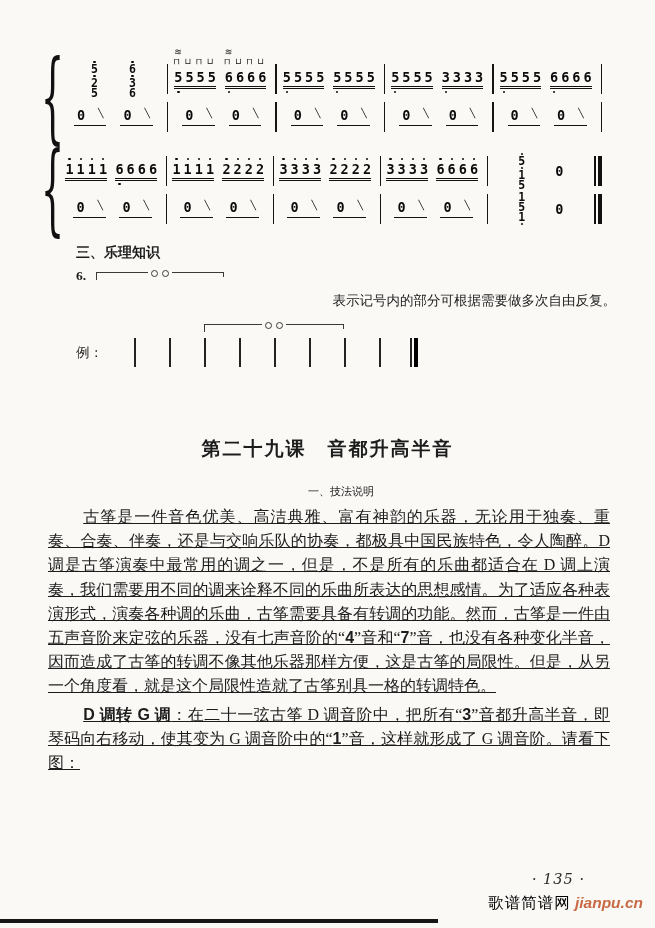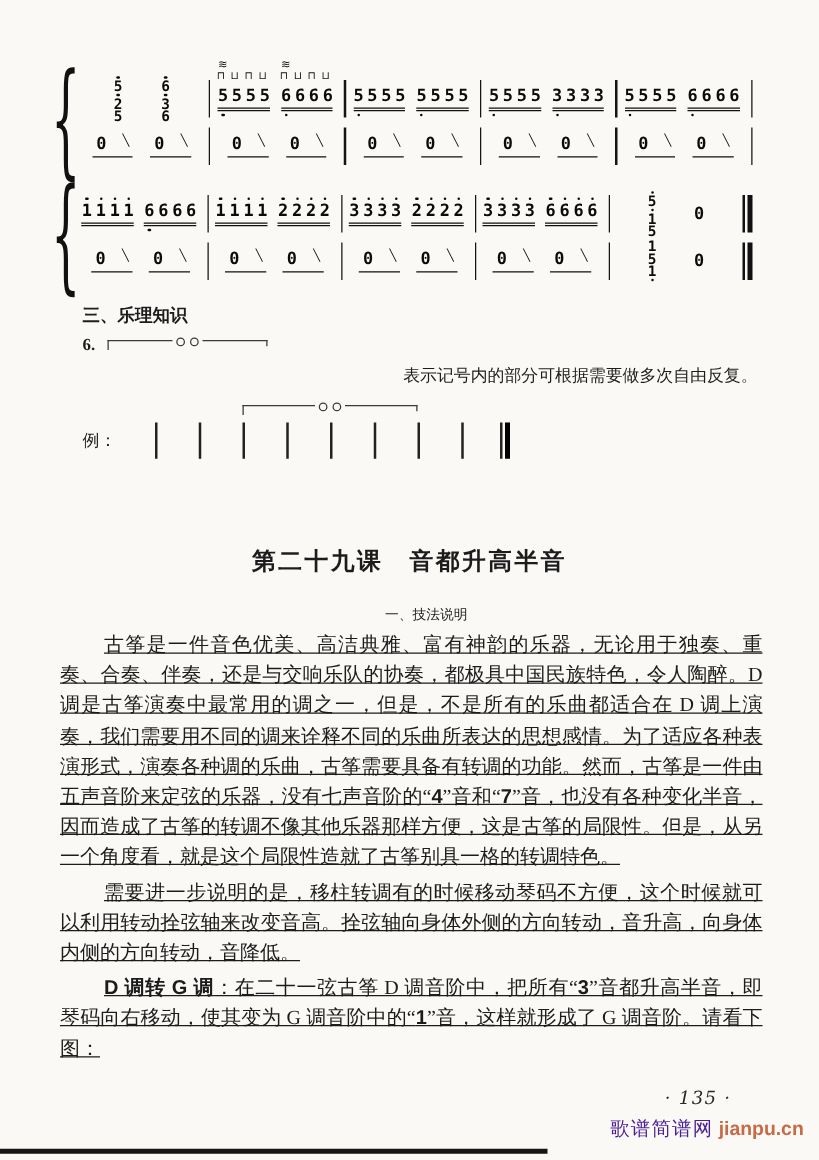--- a/index.html
+++ b/index.html
@@ -41,21 +41,21 @@
   .chord .cdot{width:2.2px;height:2.2px;border-radius:50%;background:#0b0b0b;margin:1px 0;}
 
   .rg{position:relative;display:inline-block;font-family:"DejaVu Sans Mono",monospace;
       font-weight:bold;font-size:13.5px;padding:0 3px 4px 3px;color:#0b0b0b;}
   .rg::after{content:"";position:absolute;left:0;right:0;bottom:1px;height:1px;background:#111;}
   .rg .sl{font-size:9px;font-weight:normal;position:relative;top:-4px;margin-left:13px;
       font-family:"DejaVu Sans",sans-serif;}
   .rest0{font-family:"DejaVu Sans Mono",monospace;font-weight:bold;font-size:13.5px;color:#0b0b0b;}
 
   
-  .theory{position:absolute;left:66px;top:244px;width:540px;}
+  .theory{position:absolute;left:76px;top:244px;width:540px;}
   .theory h3{margin:0 0 8px 0;font-family:"Liberation Sans",sans-serif;font-size:14px;font-weight:bold;}
   .theory .sub{font-size:13.5px;letter-spacing:2px;margin-bottom:8px;}
   .itemline{display:flex;align-items:flex-start;margin-bottom:8px;height:14px;}
   .itemline .num{font-size:13.5px;font-weight:bold;margin-right:10px;line-height:12px;}
   .rbr{display:inline-block;position:relative;width:128px;height:10px;margin-top:2px;}
   .rbr .ln{position:absolute;top:0;left:0;right:0;height:1px;background:#3a3a3a;}
   .rbr .tL{position:absolute;left:0;top:0;width:1px;height:8px;background:#3a3a3a;}
   .rbr .tR{position:absolute;right:0;top:0;width:1px;height:5px;background:#3a3a3a;}
   .rbr .cs{position:absolute;left:50%;top:-2.5px;transform:translateX(-50%);
       background:#faf9f6;padding:0 3px;display:flex;gap:4px;}
@@ -76,21 +76,21 @@
       font-size:11px;font-weight:normal;text-indent:2.2em;text-align:center;}
   .body-text p{margin:4px;font-size:16px;line-height:24.2px;text-align:justify;text-indent:2.2em;text-decoration:underline;}
   .body-text p b{font-family:"Liberation Sans",sans-serif;}
 
   
   .pagenum{position:absolute;right:70px;top:871px;font-family:"DejaVu Serif",serif;
       font-style:italic;font-size:14.5px;color:#2a2a2a;letter-spacing:1px;}
   .watermark{position:absolute;right:12px;top:893px;font-family:"Liberation Sans",sans-serif;
       font-size:15.5px;}
   .watermark .cn{letter-spacing:1px;}
-  .watermark .url{font-weight:bold;}
+  .watermark .url{font-weight:bold;font-style:italic;}
   .bottom-rule{position:absolute;left:0;top:919px;width:438px;height:3.5px;background:#161616;}
 </style>
 </head>
 <body>
 
 <div class="page">
 
   <div class="score" id="score">
       <div class="system">
         <div class="brace">
@@ -282,25 +282,24 @@
           </span>
         </span>
       </div>
   </div>
 
   <div class="lesson-title">第二十九课　音都升高半音</div>
 
   <div class="body-text" id="bodytext">
     <h4>一、技法说明</h4>
   <p><span>古筝是一件音色优美、高洁典雅、富有神韵的乐器，无论用于独奏、重奏、合奏、伴奏，还是与交响乐队的协奏，都极具中国民族特色，令人陶醉。D 调是古筝演奏中最常用的调之一，但是，不是所有的乐曲都适合在 D 调上演奏，我们需要用不同的调来诠释不同的乐曲所表达的思想感情。为了适应各种表演形式，演奏各种调的乐曲，古筝需要具备有转调的功能。然而，古筝是一件由五声音阶来定弦的乐器，没有七声音阶的“</span><b>4</b><span>”音和“</span><b>7</b><span>”音，也没有各种变化半音，因而造成了古筝的转调不像其他乐器那样方便，这是古筝的局限性。但是，从另一个角度看，就是这个局限性造就了古筝别具一格的转调特色。</span></p>
-      <p><span>需要进一步说明的是，移柱转调有的时候移动琴码不方便，这个时候就可以利用转动拴弦轴来改变音高。拴弦轴向身体外侧的方向转动，音升高，向身体内侧的方向转动，音降低。</span></p>
       <p><b>D 调转 G 调</b><span>：在二十一弦古筝 D 调音阶中，把所有“</span><b>3</b><span>”音都升高半音，即琴码向右移动，使其变为 G 调音阶中的“</span><b>1</b><span>”音，这样就形成了 G 调音阶。请看下图：</span></p>
     </div>
 
   <div class="pagenum">· 135 ·</div>
 
   <div class="watermark">
-    <span class="cn" style="color: #4c1d95;">歌谱简谱网</span>
+    <span class="cn" style="color: #000000;">歌谱简谱网</span>
     <span class="url" style="color: rgb(200, 106, 69);">jianpu.cn</span>
   </div>
 
   <div class="bottom-rule"></div>
 </div>
 
 </body></html>

